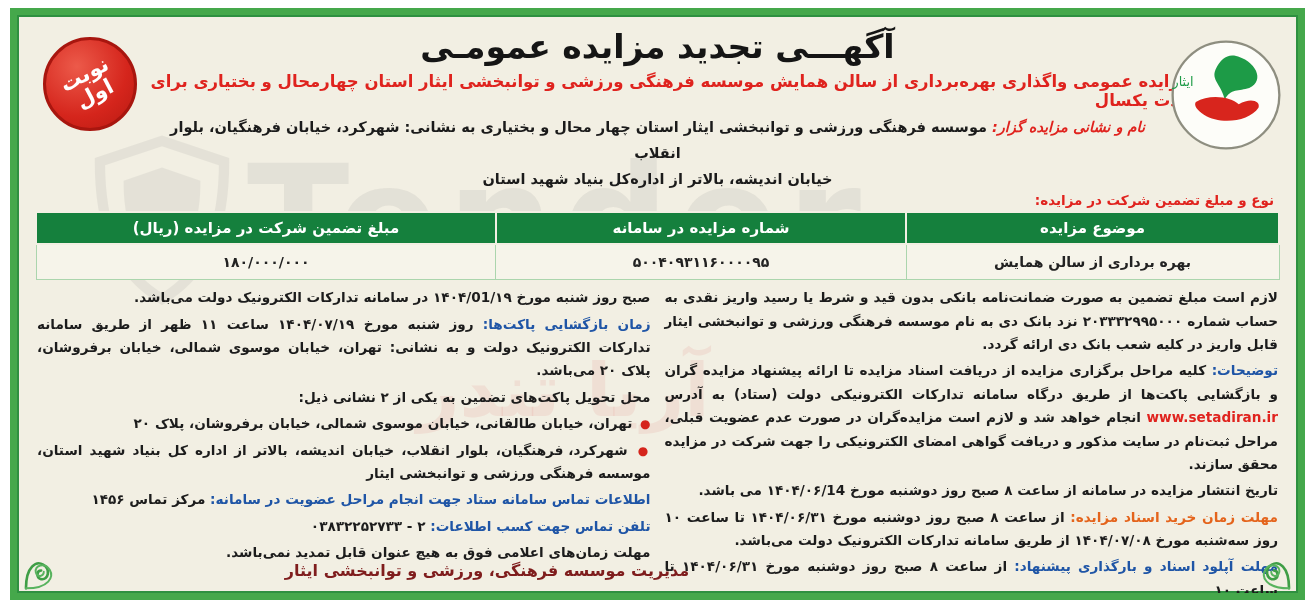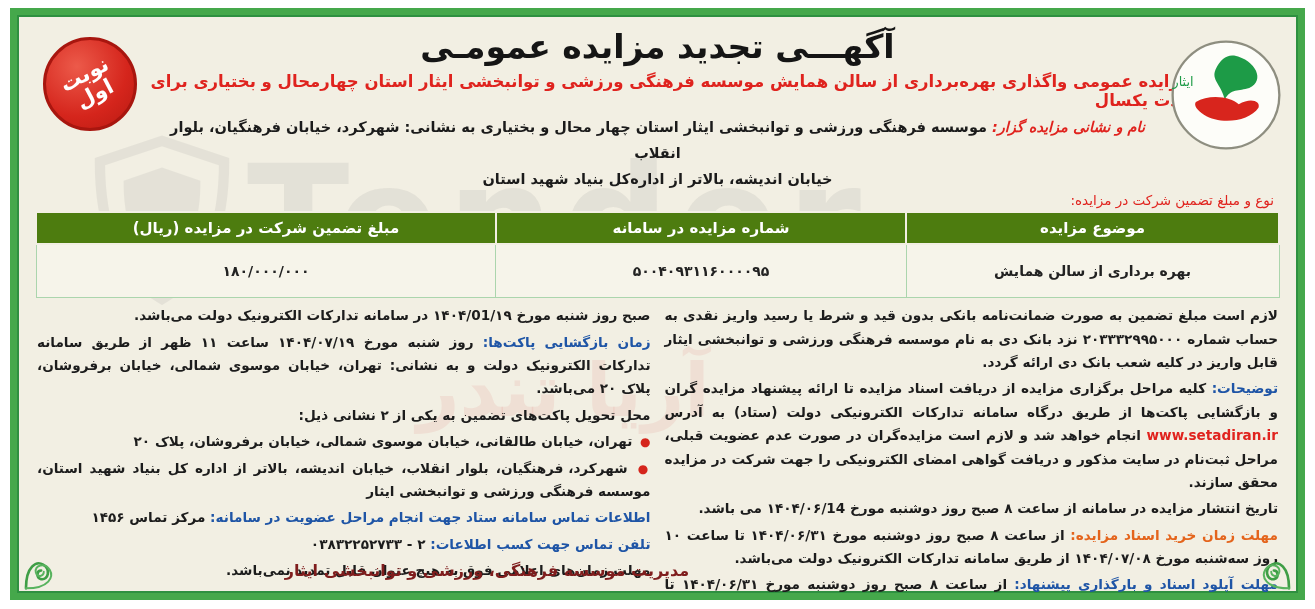--- a/index.html
+++ b/index.html
@@ -20,26 +20,26 @@
          background:radial-gradient(circle at 35% 30%,#ec5a4a,#d5251c 60%,#b81a12);
          border:3px solid #a8160f;display:flex;align-items:center;justify-content:center;}
   .stamp-text{transform:rotate(-28deg);color:#fff;font-weight:bold;font-size:21px;line-height:1.05;text-align:center;}
   .logo{position:absolute;top:22px;right:14px;width:116px;height:116px;z-index:3;}
 
   
   .title{margin:6px auto 2px;text-align:center;font-size:33px;font-weight:bold;color:#151515;letter-spacing:0;}
   .subtitle{font-size:16.5px;font-weight:bold;color:#df231e;margin:6px 90px 4px;}
   .issuer{text-align:center;font-size:14.5px;font-weight:bold;color:#1b1b1b;line-height:1.8;margin:2px 110px 0;}
   .issuer .lead{color:#e0231e;font-style:italic;}
-  .guarantee-heading{text-align:right;font-size:13.5px;font-weight:normal;color:#e0231e;margin:0 6px 3px;}
+  .guarantee-heading{text-align:right;font-size:13.5px;font-weight:bold;color:#e0231e;margin:0 6px 3px;}
 
   
   table.auction{width:100%;border-collapse:collapse;table-layout:fixed;margin:0 0 4px;}
-  table.auction th{background:#4d7c0f;color:#fff;font-size:15px;font-weight:bold;padding:6px 4px;border:2px solid #f2efe3;}
-  table.auction td{background:#f6f4ea;color:#222;font-size:14px;font-weight:bold;text-align:center;padding:18px 4px;border:1px solid #abd5ad;}
+  table.auction th{background:#15803d;color:#fff;font-size:15px;font-weight:bold;padding:6px 4px;border:2px solid #f2efe3;}
+  table.auction td{background:#f6f4ea;color:#222;font-size:14px;font-weight:bold;text-align:center;padding:9px 4px;border:1px solid #abd5ad;}
   col.c-subject{width:30%;} col.c-number{width:33%;} col.c-amount{width:37%;}
 
   
   .columns{display:flex;gap:14px;padding:2px 2px 0;}
   .col{flex:1 1 50%;}
   .col p{margin:0 0 3px;font-size:13.6px;font-weight:bold;line-height:1.72;text-align:justify;color:#1c1c1c;}
   .lead{font-weight:bold;}
   .red{color:#e0231e;} .blue{color:#1f55a6;} .orange{color:#e4641c;}
   .link{color:#e0231e;text-decoration:none;}
   .bullet{color:#d5251c;font-size:12px;margin-left:3px;}

